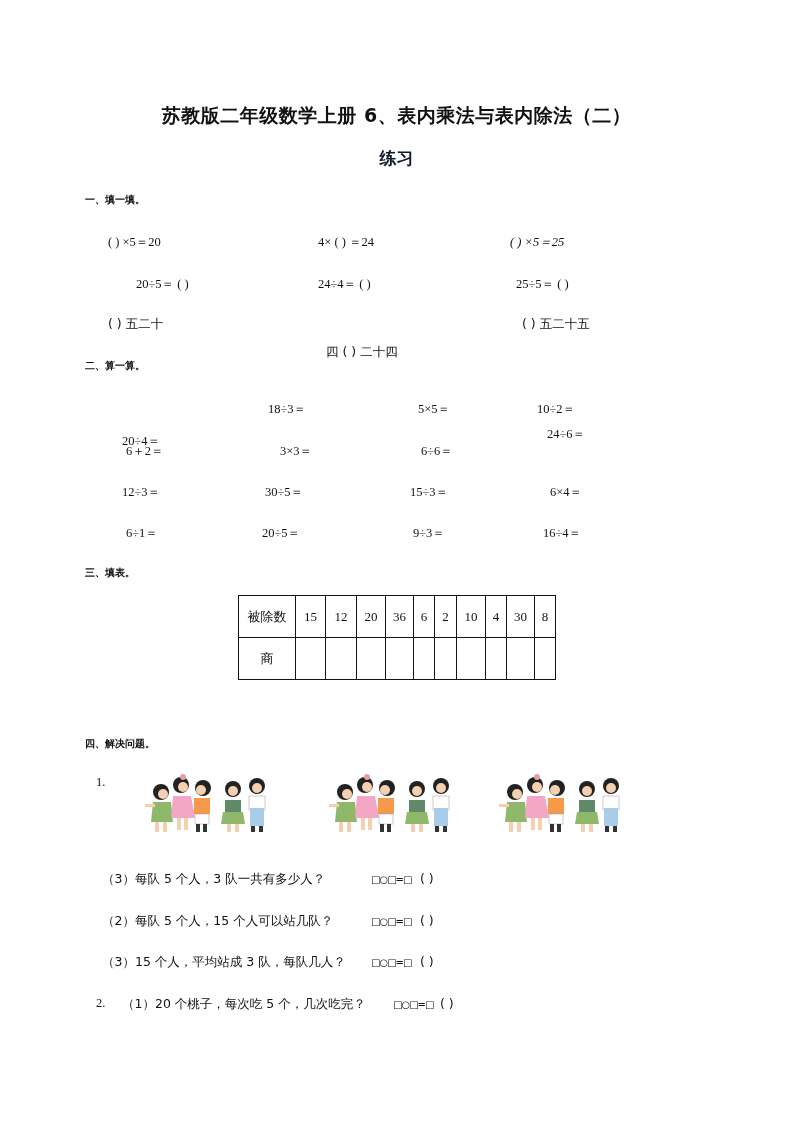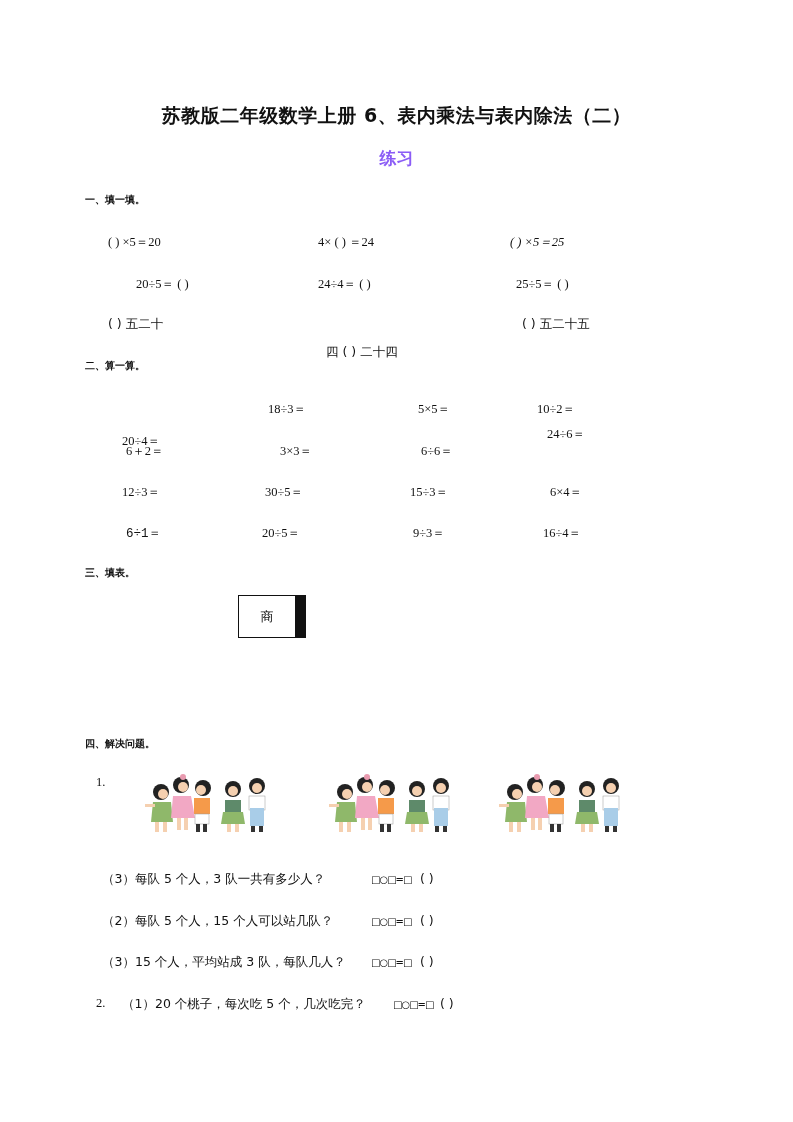--- a/index.html
+++ b/index.html
@@ -2,21 +2,21 @@
 <html><head>
 <meta charset="utf-8">
 <style>
   html, body { margin: 0; padding: 0; background: #ffffff; }
   body { width: 793px; height: 1122px; position: relative; overflow: hidden;
          font-family: "DejaVu Serif", "Liberation Serif", serif; color: #111; }
   .abs { position: absolute; white-space: nowrap; }
   .title { top: 103px; left: 0; width: 793px; text-align: center; font-family: "DejaVu Sans", sans-serif;
            font-weight: bold; font-size: 19px; letter-spacing: 0.5px; }
   .subtitle { top: 147px; left: 0; width: 793px; text-align: center; font-family: "DejaVu Sans", sans-serif;
-              font-weight: bold; font-size: 17px; color: #8b5cf6; }
+              font-weight: bold; font-size: 17px; color: #0f172a; }
   .section { font-family: "DejaVu Sans", sans-serif; font-weight: bold; font-size: 10px; left: 85px; }
   .eq { font-size: 12.5px; font-family: "Liberation Serif", serif; }
   .eq.cn { font-family: "DejaVu Sans", sans-serif; font-size: 12.5px; }
   table.divtab { position: absolute; left: 238px; top: 595px; border-collapse: collapse; }
   table.divtab td { border: 1.3px solid #111; text-align: center; font-family: "Liberation Serif", serif;
                     font-size: 13px; height: 41px; padding: 0; }
   table.divtab td.hdr { font-family: "DejaVu Sans", sans-serif; font-size: 13px; width: 56px; }
   .q { font-size: 12.5px; font-family: "DejaVu Sans", sans-serif; }
   .boxes { font-size: 10px; font-family: "DejaVu Sans", sans-serif; letter-spacing: -1px; }
   .kids { position: absolute; top: 774px; width: 130px; height: 62px; }
@@ -44,28 +44,41 @@
 <div class="abs eq" style="top:401px;left:418px;">5×5＝</div>
 <div class="abs eq" style="top:401px;left:537px;">10÷2＝</div>
 <div class="abs eq" style="top:443px;left:126px;">6＋2＝</div>
 <div class="abs eq" style="top:443px;left:280px;">3×3＝</div>
 <div class="abs eq" style="top:443px;left:421px;">6÷6＝</div>
 <div class="abs eq" style="top:426px;left:547px;">24÷6＝</div>
 <div class="abs eq" style="top:484px;left:122px;">12÷3＝</div>
 <div class="abs eq" style="top:484px;left:265px;">30÷5＝</div>
 <div class="abs eq" style="top:484px;left:410px;">15÷3＝</div>
 <div class="abs eq" style="top:484px;left:550px;">6×4＝</div>
-<div class="abs eq" style="top:525px;left:126px;font-family:Liberation Mono, monospace;">6÷1＝</div>
+<div class="abs eq" style="top:525px;left:126px;">6÷1＝</div>
 <div class="abs eq" style="top:525px;left:262px;">20÷5＝</div>
 <div class="abs eq" style="top:525px;left:413px;">9÷3＝</div>
 <div class="abs eq" style="top:525px;left:543px;">16÷4＝</div>
 
 <div class="abs section" style="top:566px;">三、填表。</div>
 <table class="divtab">
   <tbody>
+      <tr>
+    <td class="hdr">被除数</td>
+    <td style="width:29px">15</td>
+    <td style="width:30px">12</td>
+    <td style="width:28px">20</td>
+    <td style="width:27px">36</td>
+    <td style="width:20px">6</td>
+    <td style="width:21px">2</td>
+    <td style="width:28px">10</td>
+    <td style="width:20px">4</td>
+    <td style="width:27px">30</td>
+    <td style="width:20px">8</td>
+  </tr>
   <tr>
     <td class="hdr">商</td>
     <td></td>
     <td></td>
     <td></td>
     <td></td>
     <td></td>
     <td></td>
     <td></td>
     <td></td>

